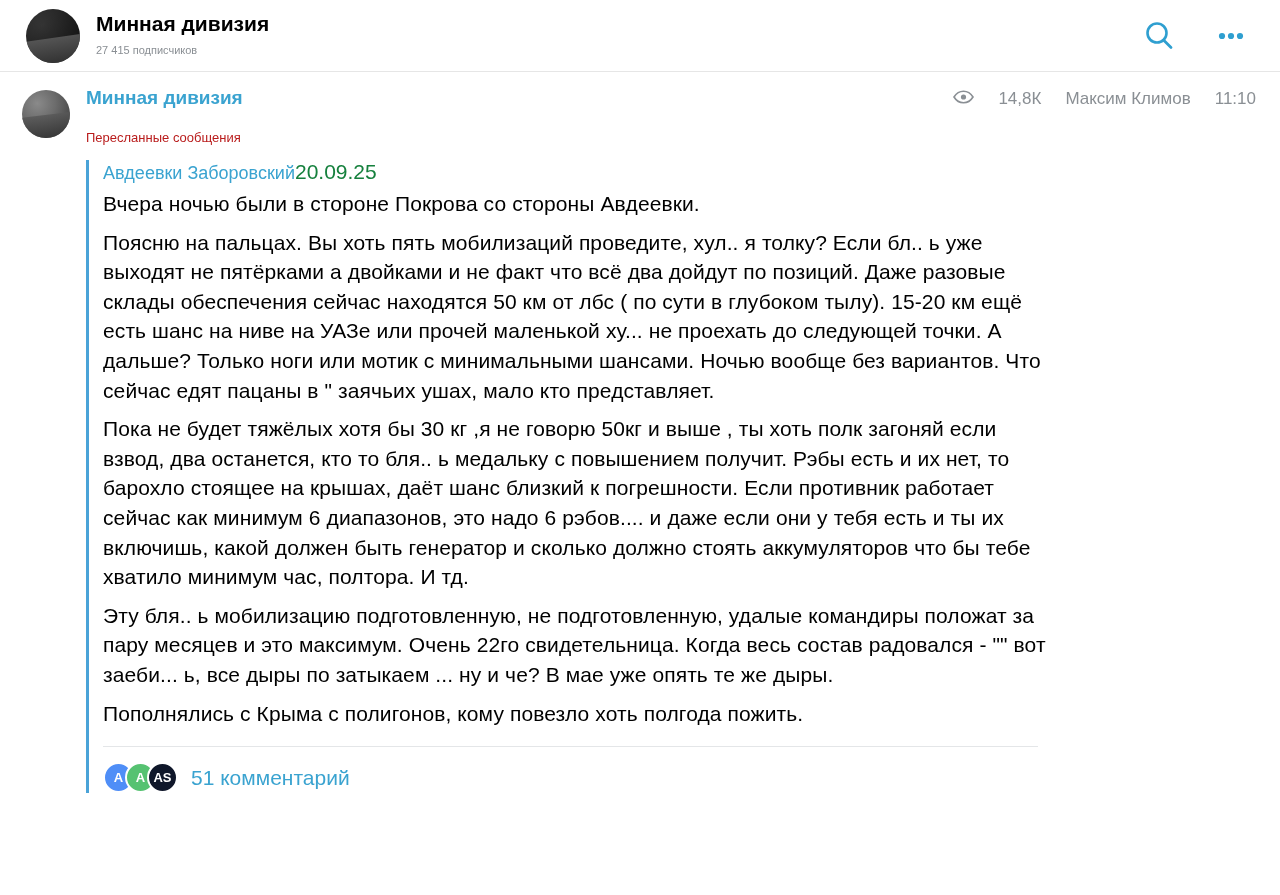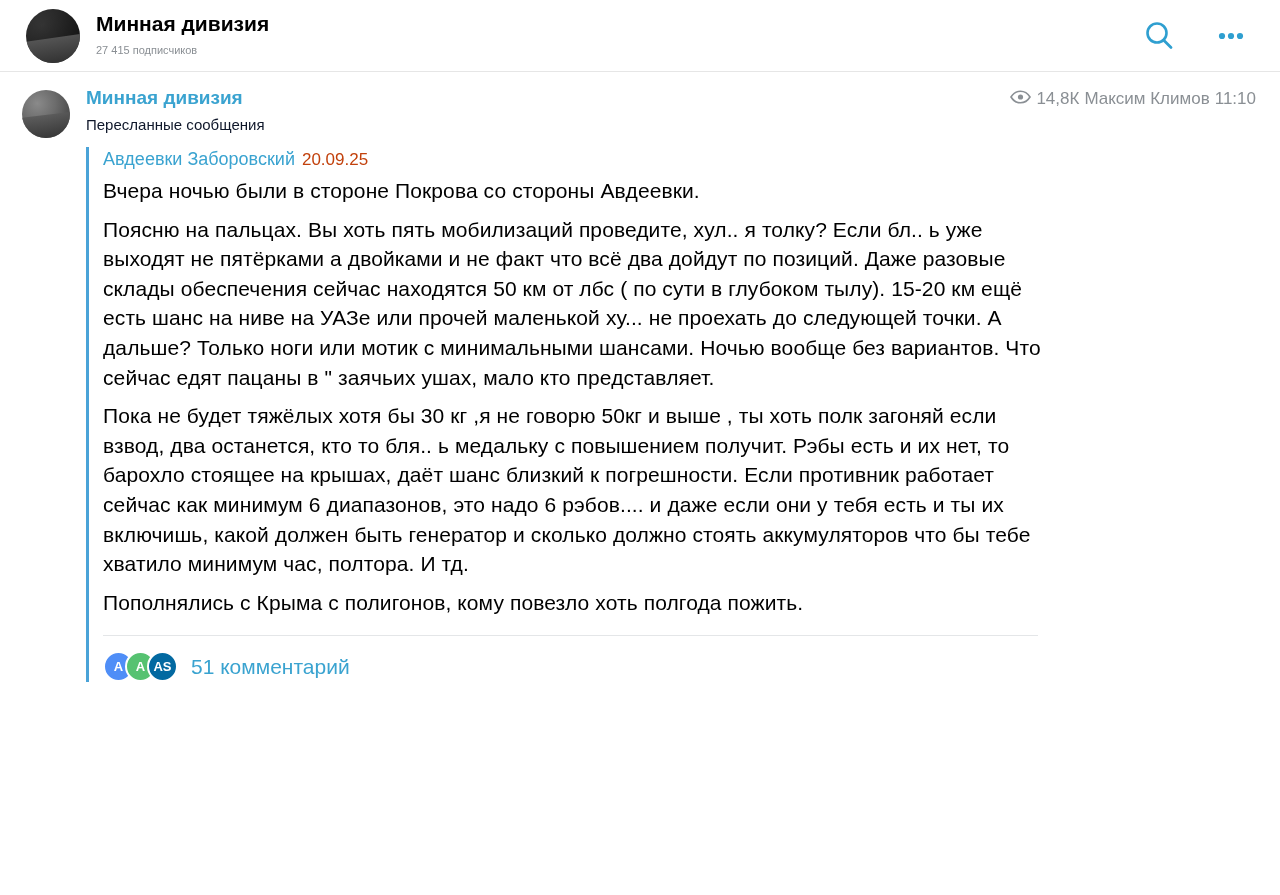--- a/index.html
+++ b/index.html
@@ -128,53 +128,52 @@
   .sender-name {
     font-size: 19px;
     font-weight: bold;
     color: #3aa3d0;
     line-height: 24px;
   }
   .msg-meta {
     margin-left: auto;
     display: flex;
     align-items: center;
-    gap: 5px;
+    gap: 24px;
     color: #8a8f94;
     font-size: 17px;
     white-space: nowrap;
     padding-right: 4px;
   }
   .eye-icon { display: block; }
   .forwarded-label {
-    font-size: 15px;
-    color: #0f172a;
+    font-size: 13px;
+    color: #b91c1c;
     line-height: 24px;
-    margin-top: 3px;
+    margin-top: 16px;
   }
 
   
   .quote-block {
     margin-top: 10px;
     padding-left: 14px;
     border-left: 3px solid #4aa3d8;
   }
   .quote-head {
     font-size: 18px;
     line-height: 24px;
     margin-bottom: 4px;
   }
   .quote-author {
     color: #3aa3d0;
     font-weight: normal;
   }
   .quote-date {
-    color: #c2410c;
-    margin-left: 7px;
-    font-size: 17px;
+    color: #15803d;
+    font-size: 21px;
   }
   .quote-text p {
     margin: 0;
     font-size: 21px;
     line-height: 29.6px;
     color: #000;
     max-width: 945px;
     letter-spacing: 0.1px;
   }
   .quote-text p + p { margin-top: 9px; }
@@ -266,30 +265,31 @@
       <div class="forwarded-label">Пересланные сообщения</div>
 
       <div class="quote-block">
         <div class="quote-head">
           <span class="quote-author">Авдеевки Заборовский</span><span class="quote-date">20.09.25</span>
         </div>
         <div class="quote-text">
           <p>Вчера ночью были в стороне Покрова со стороны Авдеевки.</p>
           <p>Поясню на пальцах. Вы хоть пять мобилизаций проведите, хул.. я толку? Если бл.. ь уже выходят не пятёрками а двойками и не факт что всё два дойдут по позиций. Даже разовые склады обеспечения сейчас находятся 50 км от лбс ( по сути в глубоком тылу).  15-20 км ещё есть шанс на ниве на УАЗе или прочей маленькой ху... не проехать до следующей точки. А дальше? Только ноги или мотик с минимальными шансами. Ночью вообще без вариантов. Что сейчас едят пацаны в " заячьих ушах, мало кто представляет.</p>
           <p>Пока не будет тяжёлых хотя бы 30 кг ,я не говорю 50кг и выше , ты хоть полк загоняй если взвод, два останется, кто то бля.. ь медальку с повышением получит. Рэбы есть и их нет, то барохло стоящее на крышах, даёт шанс близкий к погрешности. Если противник работает сейчас как минимум 6 диапазонов, это надо 6 рэбов.... и даже если они у тебя есть и ты их включишь, какой должен быть генератор и сколько должно стоять аккумуляторов что бы тебе хватило минимум час, полтора. И тд.</p>
+          <p>Эту бля.. ь мобилизацию подготовленную, не подготовленную, удалые командиры положат за пару месяцев и это максимум. Очень 22го свидетельница. Когда весь состав радовался - "" вот заеби... ь, все дыры по затыкаем ... ну и че? В мае уже опять те же дыры.</p>
           <p>Пополнялись с Крыма с полигонов, кому повезло хоть полгода пожить.</p>
         </div>
 
         <div class="comments-sep"></div>
 
         <div class="comments-row">
           <div class="avatars-stack">
             <div class="mini-avatar" style="background:#4f8ef7">A</div>
             <div class="mini-avatar" style="background:#56c271">A</div>
-            <div class="mini-avatar" style="background:#0369a1">AS</div>
+            <div class="mini-avatar" style="background:#0f172a">AS</div>
           </div>
           <div class="comments-link">51 комментарий</div>
         </div>
       </div>
 
     </div>
   </div>
 </div>
 
 </body></html>

